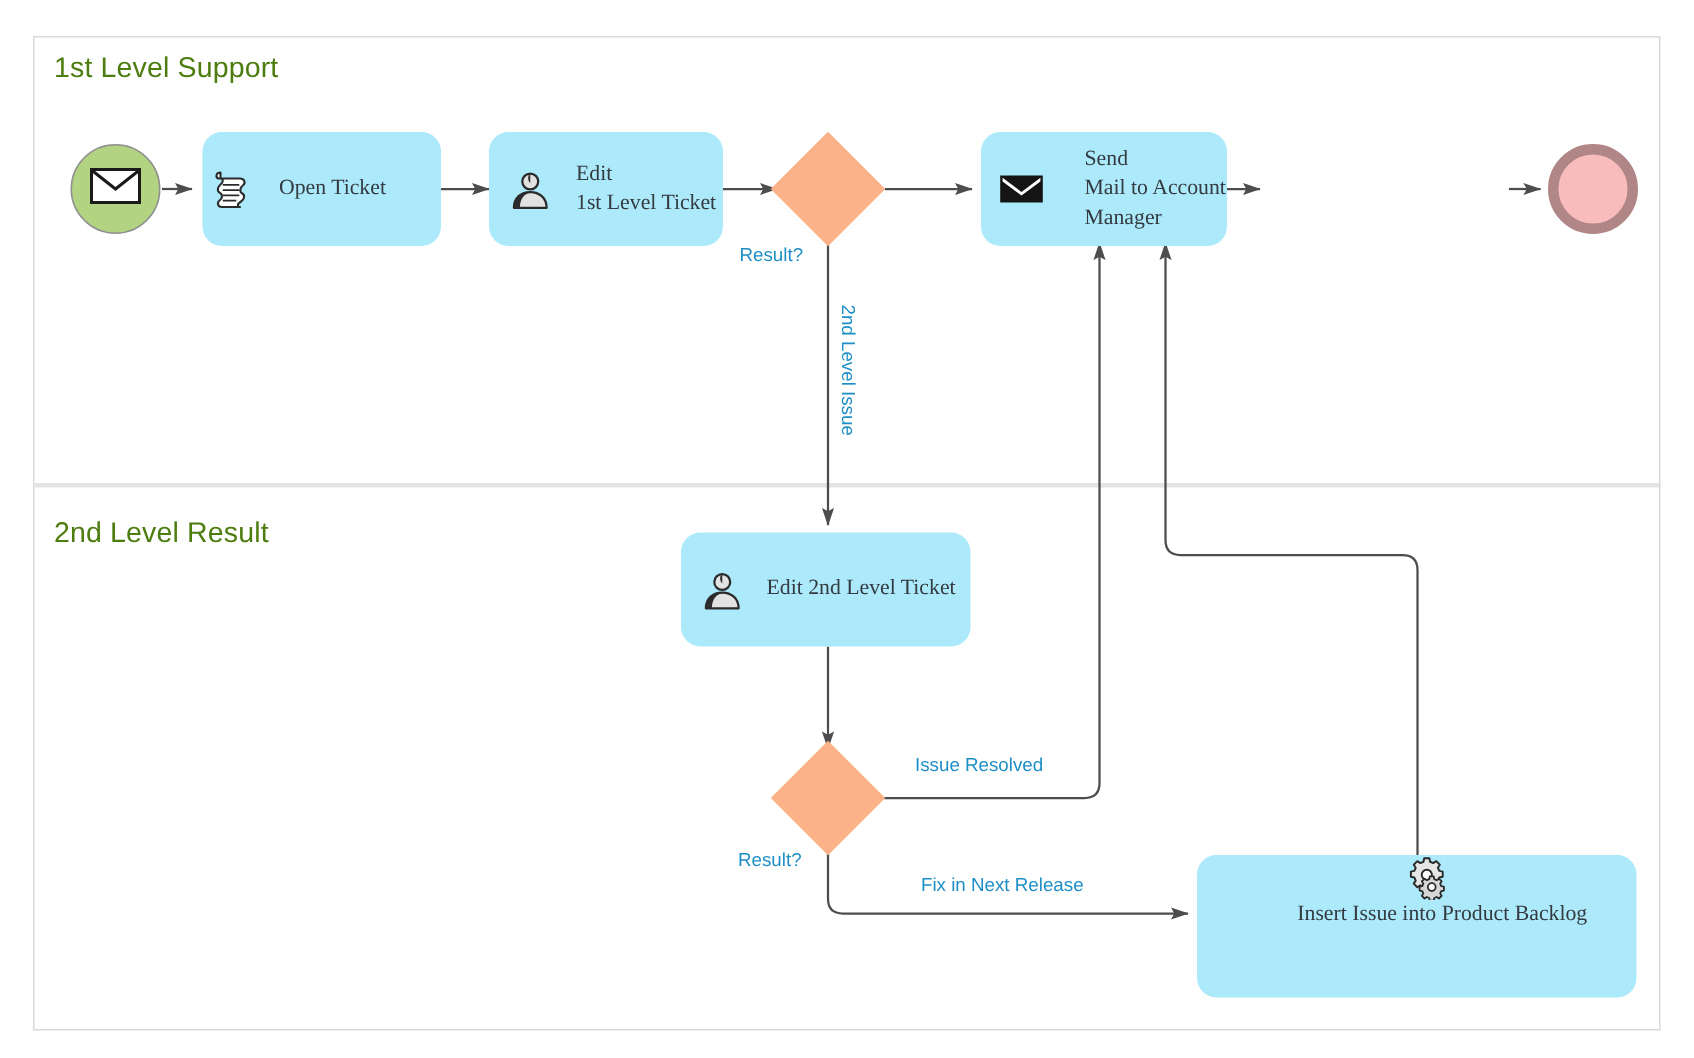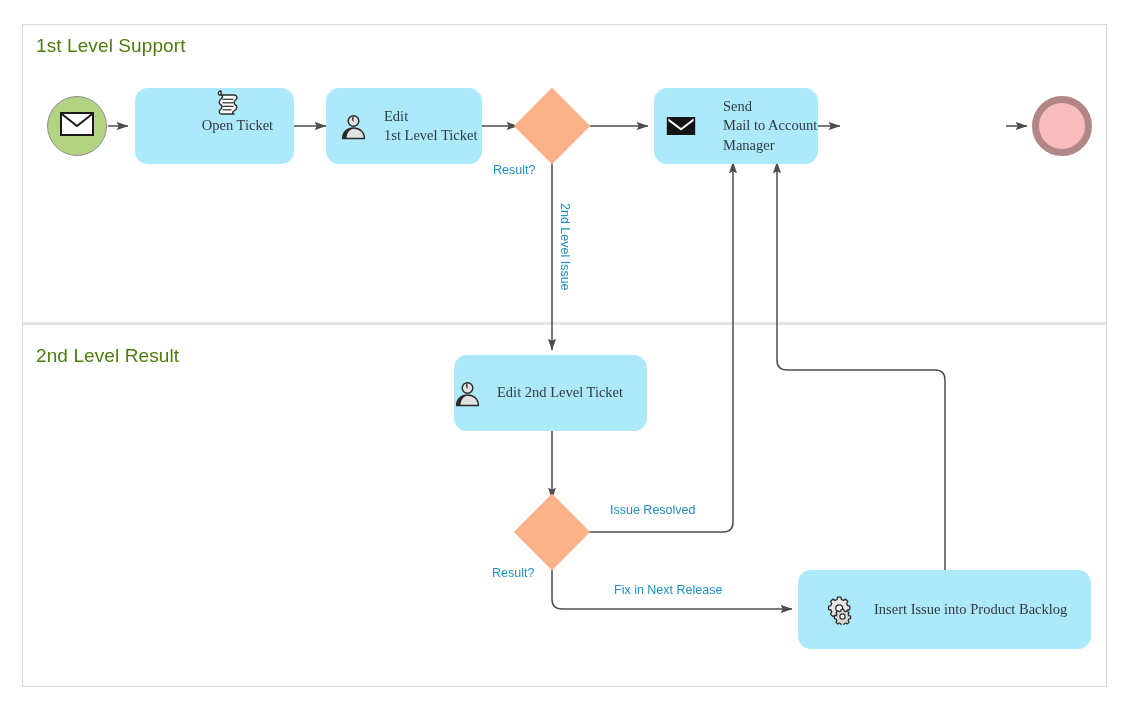--- a/index.html
+++ b/index.html
@@ -183,21 +183,21 @@
         <path d="M1.8,2 L17,14 L32.2,2" fill="none" stroke="#1a1a1a" stroke-width="2"></path>
       </svg>
     </span>
   </div>
 
   <div class="event" id="end-event"></div>
 
   <div class="gateway" id="gateway-1"></div>
   <div class="gateway" id="gateway-2"></div>
 
-  <div class="task" style="left:135px; top:88px; width:159px; height:76px; padding-left:27px;flex-direction:column;">
+  <div class="task" style="left:135px; top:88px; width:159px; height:76px; padding-left:6px;">
     <span class="task-icon">
       <svg width="26" height="28" viewBox="0 0 26 28" xmlns="http://www.w3.org/2000/svg">
         <path d="M6,3 C3,3 2.5,6 4.5,7 L19,7 C22,7 23,10 21,11.5 C19,13 18.5,16 20.5,17
                  C22.5,18 22,21 19.5,22.5 C17,24 17,26 19,26 L7,26 C4,26 3.5,23 5.5,21.5
                  C7.5,20 7.5,17.5 5.5,16.5 C3.5,15.5 4,12.5 6,11 C8,9.5 8,7 6,7 Z" fill="#ffffff" stroke="#2b2b2b" stroke-width="1.4" stroke-linejoin="round"></path>
         <line x1="7.5" y1="11.3" x2="18.5" y2="11.3" stroke="#2b2b2b" stroke-width="1.2"></line>
         <line x1="7.5" y1="14.8" x2="18.5" y2="14.8" stroke="#2b2b2b" stroke-width="1.2"></line>
         <line x1="7.5" y1="18.3" x2="18.5" y2="18.3" stroke="#2b2b2b" stroke-width="1.2"></line>
         <line x1="7.5" y1="21.8" x2="16.5" y2="21.8" stroke="#2b2b2b" stroke-width="1.2"></line>
       </svg>
@@ -224,33 +224,33 @@
         <rect x="0.8" y="2" width="28.4" height="18" fill="#141414"></rect>
         <path d="M2.4,3.5 L15,13 L27.6,3.5 L27.6,6 L15,15.4 L2.4,6 Z" fill="#ffffff"></path>
       </svg>
     </span>
     <span class="task-label" style="margin-left:15px;">Send
 Mail to Account
 Manager</span>
   </div>
 
 
-  <div class="task" style="left:454px; top:355px; width:193px; height:76px; ">
+  <div class="task" style="left:454px; top:355px; width:193px; height:76px; padding-left:14px;">
     <span class="task-icon">
       <svg width="27" height="28" viewBox="0 0 27 28" xmlns="http://www.w3.org/2000/svg">
         <circle cx="13.5" cy="9" r="5.3" fill="#e2e2e2" stroke="#2b2b2b" stroke-width="1.5"></circle>
         <path d="M13.5,10.2 a5,5 0 0 1 0,-7" fill="#2b2b2b"></path>
         <path d="M2.6,26.5 C2.6,19.8 7.5,16 13.5,16 C19.5,16 24.4,19.8 24.4,26.5 Z" fill="#e2e2e2" stroke="#2b2b2b" stroke-width="1.5" stroke-linejoin="round"></path>
         <path d="M13.5,16 C7.5,16 2.6,19.8 2.6,26.5 L6.6,26.5 C6.6,20.6 9.6,17.2 13.5,16.4 Z" fill="#2b2b2b"></path>
       </svg>
     </span>
     <span class="task-label" style="margin-left:16px;">Edit 2nd Level Ticket</span>
   </div>
 
-  <div class="task" style="left:798px; top:570px; width:293px; height:79px; padding-left:28px;">
+  <div class="task" style="left:798px; top:570px; width:293px; height:95px; padding-left:16px;flex-direction:column;">
     <span class="task-icon">
       <svg width="30" height="30" viewBox="0 0 30 30" xmlns="http://www.w3.org/2000/svg">
         <g fill="#e6e6e6" stroke="#2b2b2b" stroke-width="1.3" stroke-linejoin="round">
           <path d="M11.5,2.2 l3.4,0 l0.5,2.3 l2.1,0.9 l2,-1.3 l2.4,2.4 l-1.3,2 l0.9,2.1 l2.3,0.5
                    l0,3.4 l-2.3,0.5 l-0.9,2.1 l1.3,2 l-2.4,2.4 l-2,-1.3 l-2.1,0.9 l-0.5,2.3
                    l-3.4,0 l-0.5,-2.3 l-2.1,-0.9 l-2,1.3 l-2.4,-2.4 l1.3,-2 l-0.9,-2.1 l-2.3,-0.5
                    l0,-3.4 l2.3,-0.5 l0.9,-2.1 l-1.3,-2 l2.4,-2.4 l2,1.3 l2.1,-0.9 Z"></path>
         </g>
         <circle cx="13.2" cy="13.2" r="3.4" fill="#ffffff" stroke="#2b2b2b" stroke-width="1.3"></circle>
         <g fill="#d6d6d6" stroke="#2b2b2b" stroke-width="1.2" stroke-linejoin="round">

